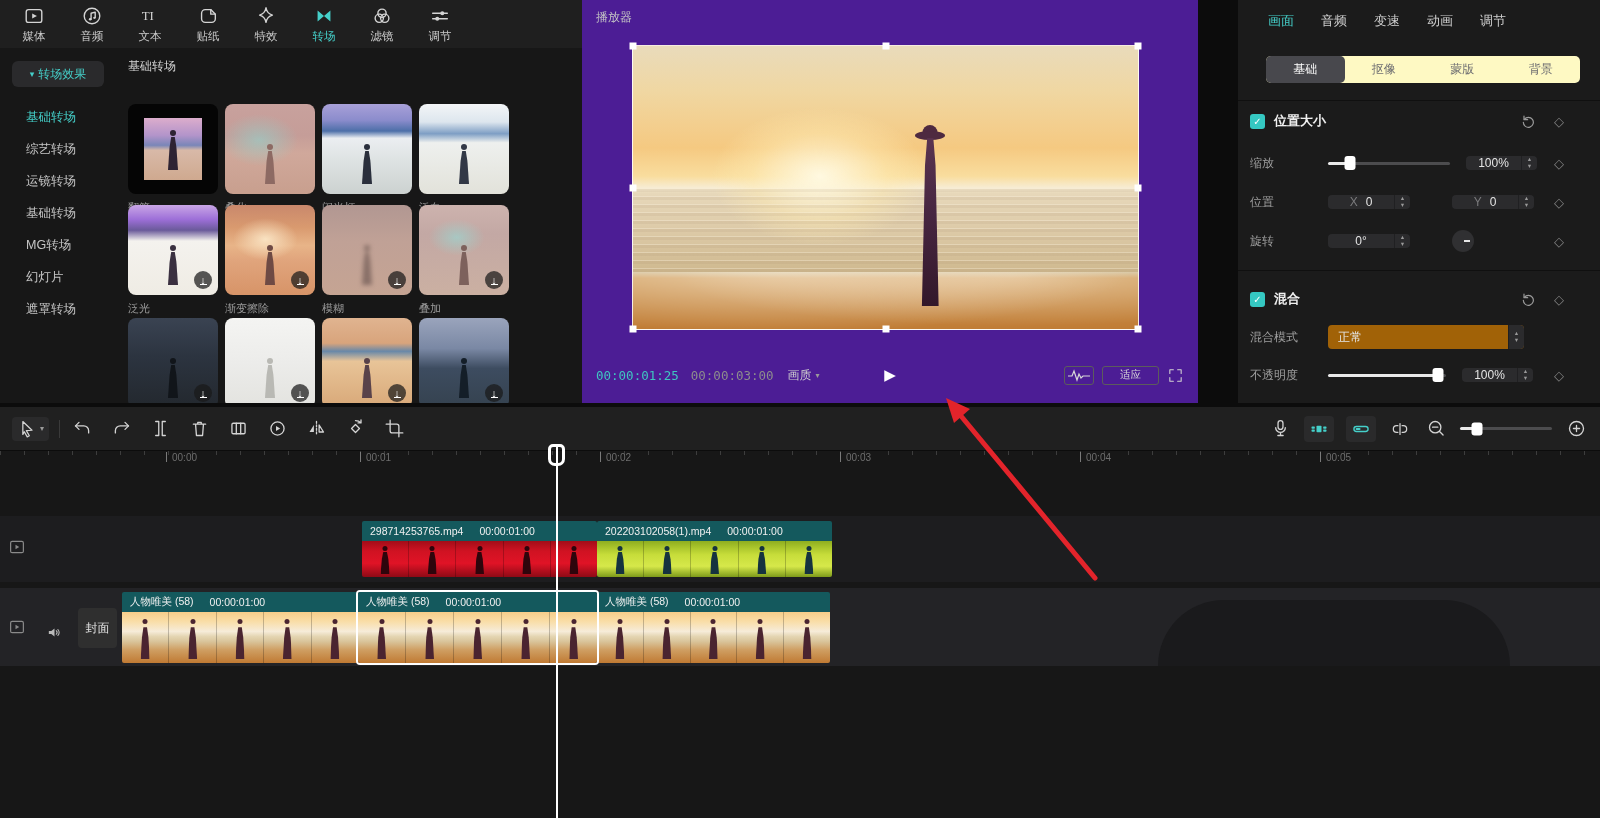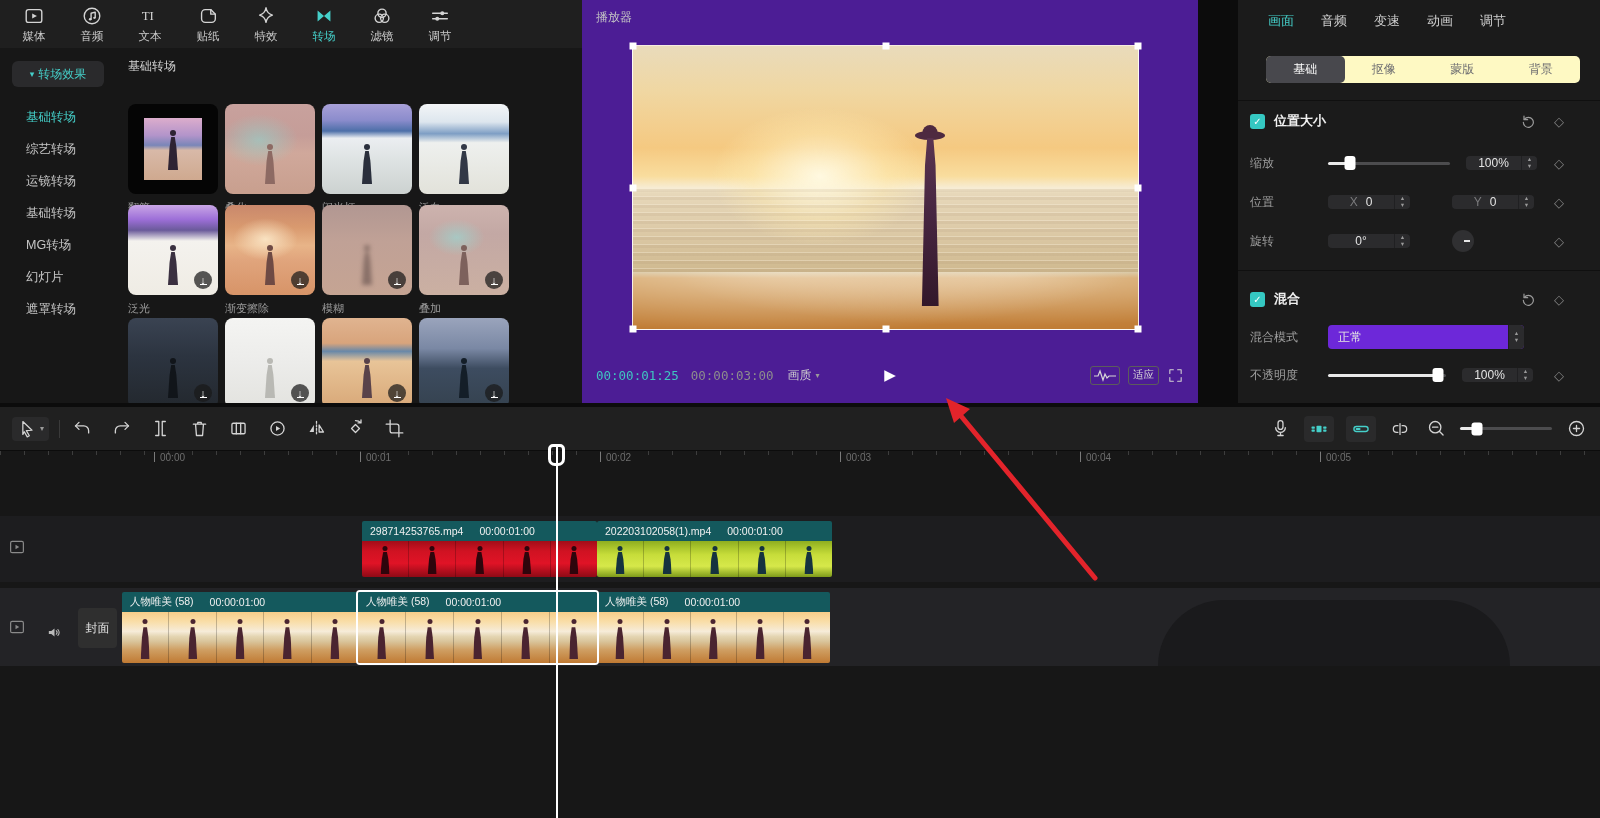--- a/index.html
+++ b/index.html
@@ -70,21 +70,21 @@
     clip-path:polygon(36% 0,64% 0,74% 16%,80% 52%,88% 100%,12% 100%,20% 52%,26% 16%);}
   .handle{position:absolute;width:7px;height:7px;background:#fff;transform:translate(-50%,-50%);}
   .player-controls{position:absolute;left:0;right:0;top:355px;height:40px;display:flex;align-items:center;padding:0 14px;}
   .pc-time-cur{font-family:"DejaVu Sans Mono",monospace;font-size:12.5px;color:#3fc6c0;}
   .pc-time-total{font-family:"DejaVu Sans Mono",monospace;font-size:12.5px;color:#8d8d8d;margin-left:12px;}
   .pc-quality{margin-left:14px;font-size:12px;color:#cfcfcf;display:flex;align-items:center;gap:4px;cursor:pointer;}
   .pc-quality .i-caret{font-size:8px;color:#9a9a9a;}
   .pc-play{position:absolute;left:50%;transform:translateX(-50%);font-size:15px;color:#fff;cursor:pointer;}
   .pc-right{margin-left:auto;display:flex;align-items:center;gap:8px;}
   .pc-box{border:1px solid #5c5c5c;border-radius:3px;display:flex;align-items:center;justify-content:center;cursor:pointer;}
-  .pc-fit{height:19px;padding:0 4px;font-size:10.5px;color:#d8d8d8;}
+  .pc-fit{height:19px;padding:0 17px;font-size:10.5px;color:#d8d8d8;}
 
   
   #inspector{left:1238px;top:0;width:362px;height:403px;background:#1b1b1b;}
   .insp-tabs{position:absolute;left:30px;top:12px;display:flex;gap:27px;}
   .insp-tab{font-size:13px;color:#cfcfcf;cursor:pointer;padding-bottom:6px;}
   .insp-tab.active{color:#45d0ca;}
   .seg{position:absolute;left:28px;top:56px;width:314px;height:27px;background:#fef9c3;border-radius:5px;display:flex;}
   .seg-item{flex:1;display:flex;align-items:center;justify-content:center;font-size:12px;color:#6f6f72;border-radius:5px;cursor:pointer;}
   .seg-item.active{background:#48484d;color:#fff;}
   .hdiv{position:absolute;left:0;right:0;height:1px;background:#101010;}
@@ -96,21 +96,21 @@
   .i-diamond{font-size:13px;color:#868686;cursor:pointer;}
   .row-diamond{position:absolute;right:26px;}
   .slider{position:relative;height:3px;border-radius:2px;background:linear-gradient(90deg,#e9e9e9 0 var(--p),#4c4c4e var(--p) 100%);cursor:pointer;}
   .slider .knob{position:absolute;top:50%;left:var(--p);width:11px;height:14px;border-radius:3px;background:#fff;transform:translate(-50%,-50%);}
   .vbox{display:flex;height:14px;cursor:pointer;}
   .vval{background:#2b2b2d;border-radius:4px 0 0 4px;display:flex;align-items:center;justify-content:center;font-size:12px;color:#e4e4e4;gap:8px;}
   .vpre{color:#7b7b7d;}
   .stepper{width:16px;background:#2b2b2d;border-left:1px solid #202022;border-radius:0 4px 4px 0;display:flex;flex-direction:column;align-items:center;justify-content:center;gap:1px;color:#9a9a9a;font-size:5.5px;line-height:1;}
   .dial{width:22px;height:22px;border-radius:50%;background:#303032;position:relative;cursor:pointer;}
   .dial::after{content:"";position:absolute;right:4px;top:50%;width:6px;height:2px;background:#e8e8e8;transform:translateY(-50%);}
-  .dd{height:24px;background:#6d28d9;border-radius:4px;display:flex;align-items:center;cursor:pointer;}
+  .dd{height:24px;background:#a16207;border-radius:4px;display:flex;align-items:center;cursor:pointer;}
   .dd-text{flex:1;padding-left:10px;font-size:12px;color:#e4e4e4;}
 
   
   #timeline{left:0;top:407px;width:1600px;height:411px;background:#171717;}
   .tl-toolbar{position:absolute;left:0;top:0;right:0;height:44px;background:#202020;border-bottom:1px solid #0c0c0c;display:flex;align-items:center;padding:0 12px;}
   .tool-group{display:flex;align-items:center;gap:3px;background:#2a2a2b;border-radius:4px;padding:2px 5px;cursor:pointer;}
   .tool-group .i-caret{font-size:8px;color:#9a9a9a;}
   .tdiv{width:1px;height:18px;background:#3a3a3a;margin:0 10px;}
   .tool-ic{width:24px;height:24px;display:flex;align-items:center;justify-content:center;cursor:pointer;margin-right:15px;}
   .tl-right{margin-left:auto;display:flex;align-items:center;gap:12px;}
@@ -572,21 +572,21 @@
       <div class="tool-ic" style="margin:0;">
           <svg width="21" height="21" viewBox="0 0 24 24">
             <circle class="icon-stroke" cx="12" cy="12" r="8"></circle>
             <path class="icon-stroke" d="M12 8.5v7M8.5 12h7"></path>
           </svg>
         </div>
     </div>
   </div>
 
   <div class="ruler">
-    <div class="rlabel" style="left:108px;padding-left:46px;">
+    <div class="rlabel" style="left:120px;padding-left:46px;">
         <span>00:00</span>
       </div>
     <div class="rlabel" style="left:360px;">
         <span>00:01</span>
       </div>
     <div class="rlabel" style="left:600px;">
         <span>00:02</span>
       </div>
     <div class="rlabel" style="left:840px;">
         <span>00:03</span>

